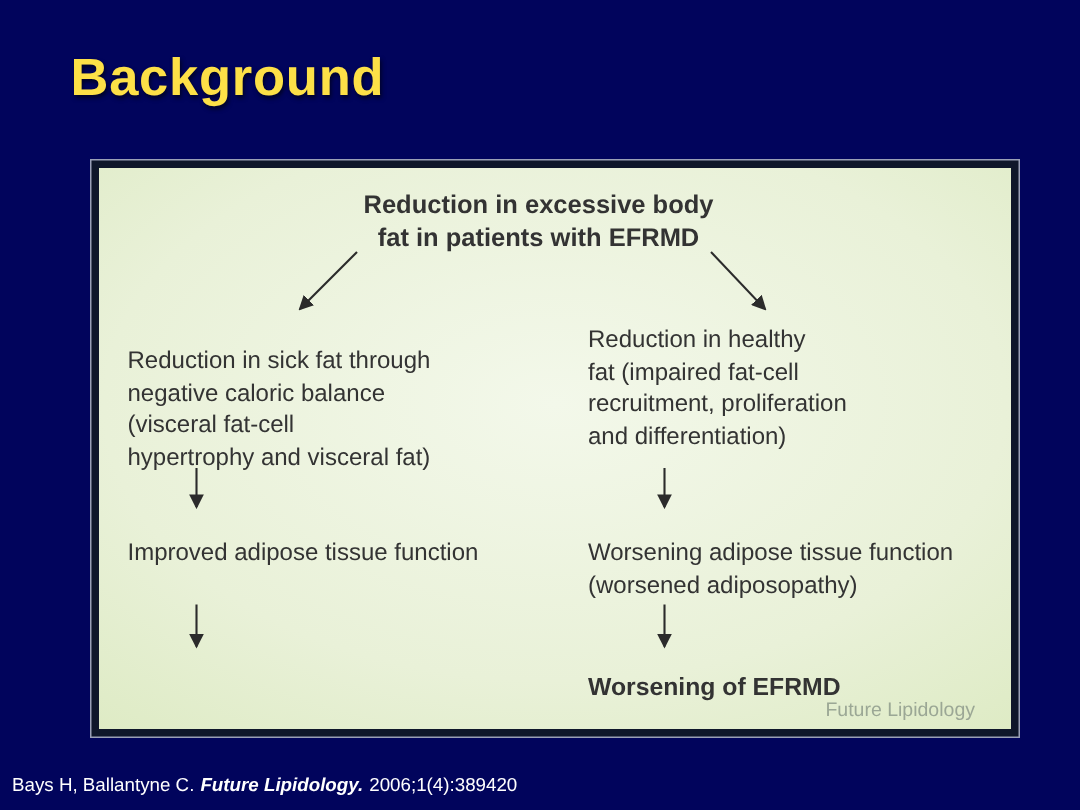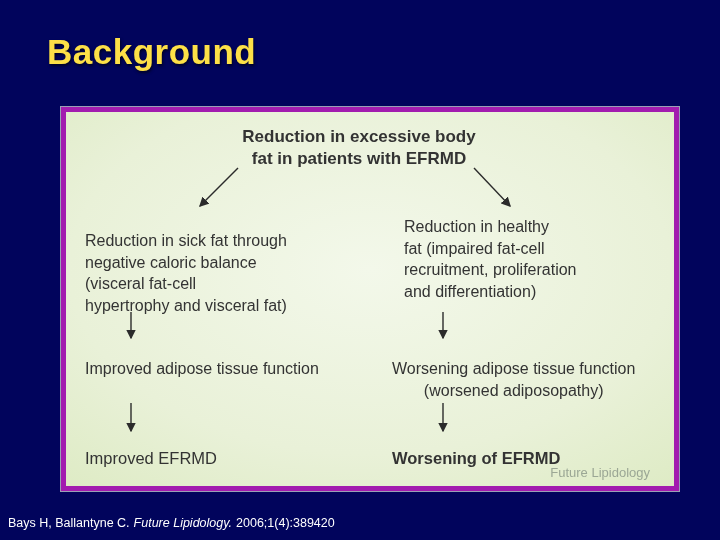--- a/index.html
+++ b/index.html
@@ -21,21 +21,21 @@
     font-weight: bold;
     text-shadow: 1px 2px 3px rgba(0,0,0,0.6);
     letter-spacing: 0.5px;
     padding-left: 47px;
   }
   .figure {
     position: absolute;
     left: 60px; top: 106px;
     width: 620px; height: 386px;
     box-sizing: border-box;
-    background: #a21caf;
+    background: #0f172a;
     border: 1px solid #9aa0b6;
     padding: 5px;
   }
   .panel {
     position: relative;
     width: 608px; height: 374px;
     background: radial-gradient(130% 130% at 50% 42%,
       #f3f8ea 0%, #e9f1d8 38%, #d5e6b5 76%, #c8dda4 100%);
     color: #333333;
     font-size: 16px;
@@ -48,39 +48,39 @@
   .node { position: absolute; white-space: nowrap; }
   .root-node {
     top: 14px; left: 293px;
     transform: translateX(-50%);
     text-align: center;
     font-size: 17px;
     font-weight: bold;
     line-height: 21.5px;
   }
   .cause-left   { left: 19px;  top: 104px; margin-top: 14px; }
-  .cause-right  { left: 326px; top: 104px; margin-left: 12px; }
+  .cause-right  { left: 326px; top: 104px; }
   .effect-left  { left: 19px;  top: 246px; text-align: right; }
-  .effect-right { left: 326px; top: 246px; text-align: center; }
+  .effect-right { left: 326px; top: 246px; }
   .outcome-left  { left: 19px;  top: 336px; font-size: 16.5px; }
   .outcome-right { left: 326px; top: 336px; font-size: 16.5px; font-weight: bold; }
   .watermark {
     position: absolute;
     right: 24px; top: 350px;
     font-size: 13px;
     color: #9ba795;
   }
   .citation {
     position: absolute;
     left: 8px; top: 516px;
     color: #ffffff;
     font-size: 12.5px;
   }
   .citation .seg { margin-right: 4px; margin-top: 32px; }
-  .citation .journal { font-style: italic; }
+  .citation .journal { font-style: italic; font-weight: bold; }
 </style>
 </head>
 <body>
 
 <div class="slide">
 
   <div class="slide-title">Background</div>
 
   <div class="figure">
     <div class="panel">
@@ -120,21 +120,20 @@
 
       <div class="node effect-left">
         <div>Improved adipose tissue function</div>
       </div>
 
       <div class="node effect-right">
         <div>Worsening adipose tissue function</div>
         <div>(worsened adiposopathy)</div>
       </div>
 
-      <div class="node outcome-left">Improved EFRMD</div>
       <div class="node outcome-right">Worsening of EFRMD</div>
 
       <div class="watermark">Future Lipidology</div>
     </div>
   </div>
 
   <div class="citation">
     <span class="seg">Bays H, Ballantyne C.</span><span class="seg journal">Future Lipidology.</span><span>2006;1(4):389420</span>
   </div>
 

